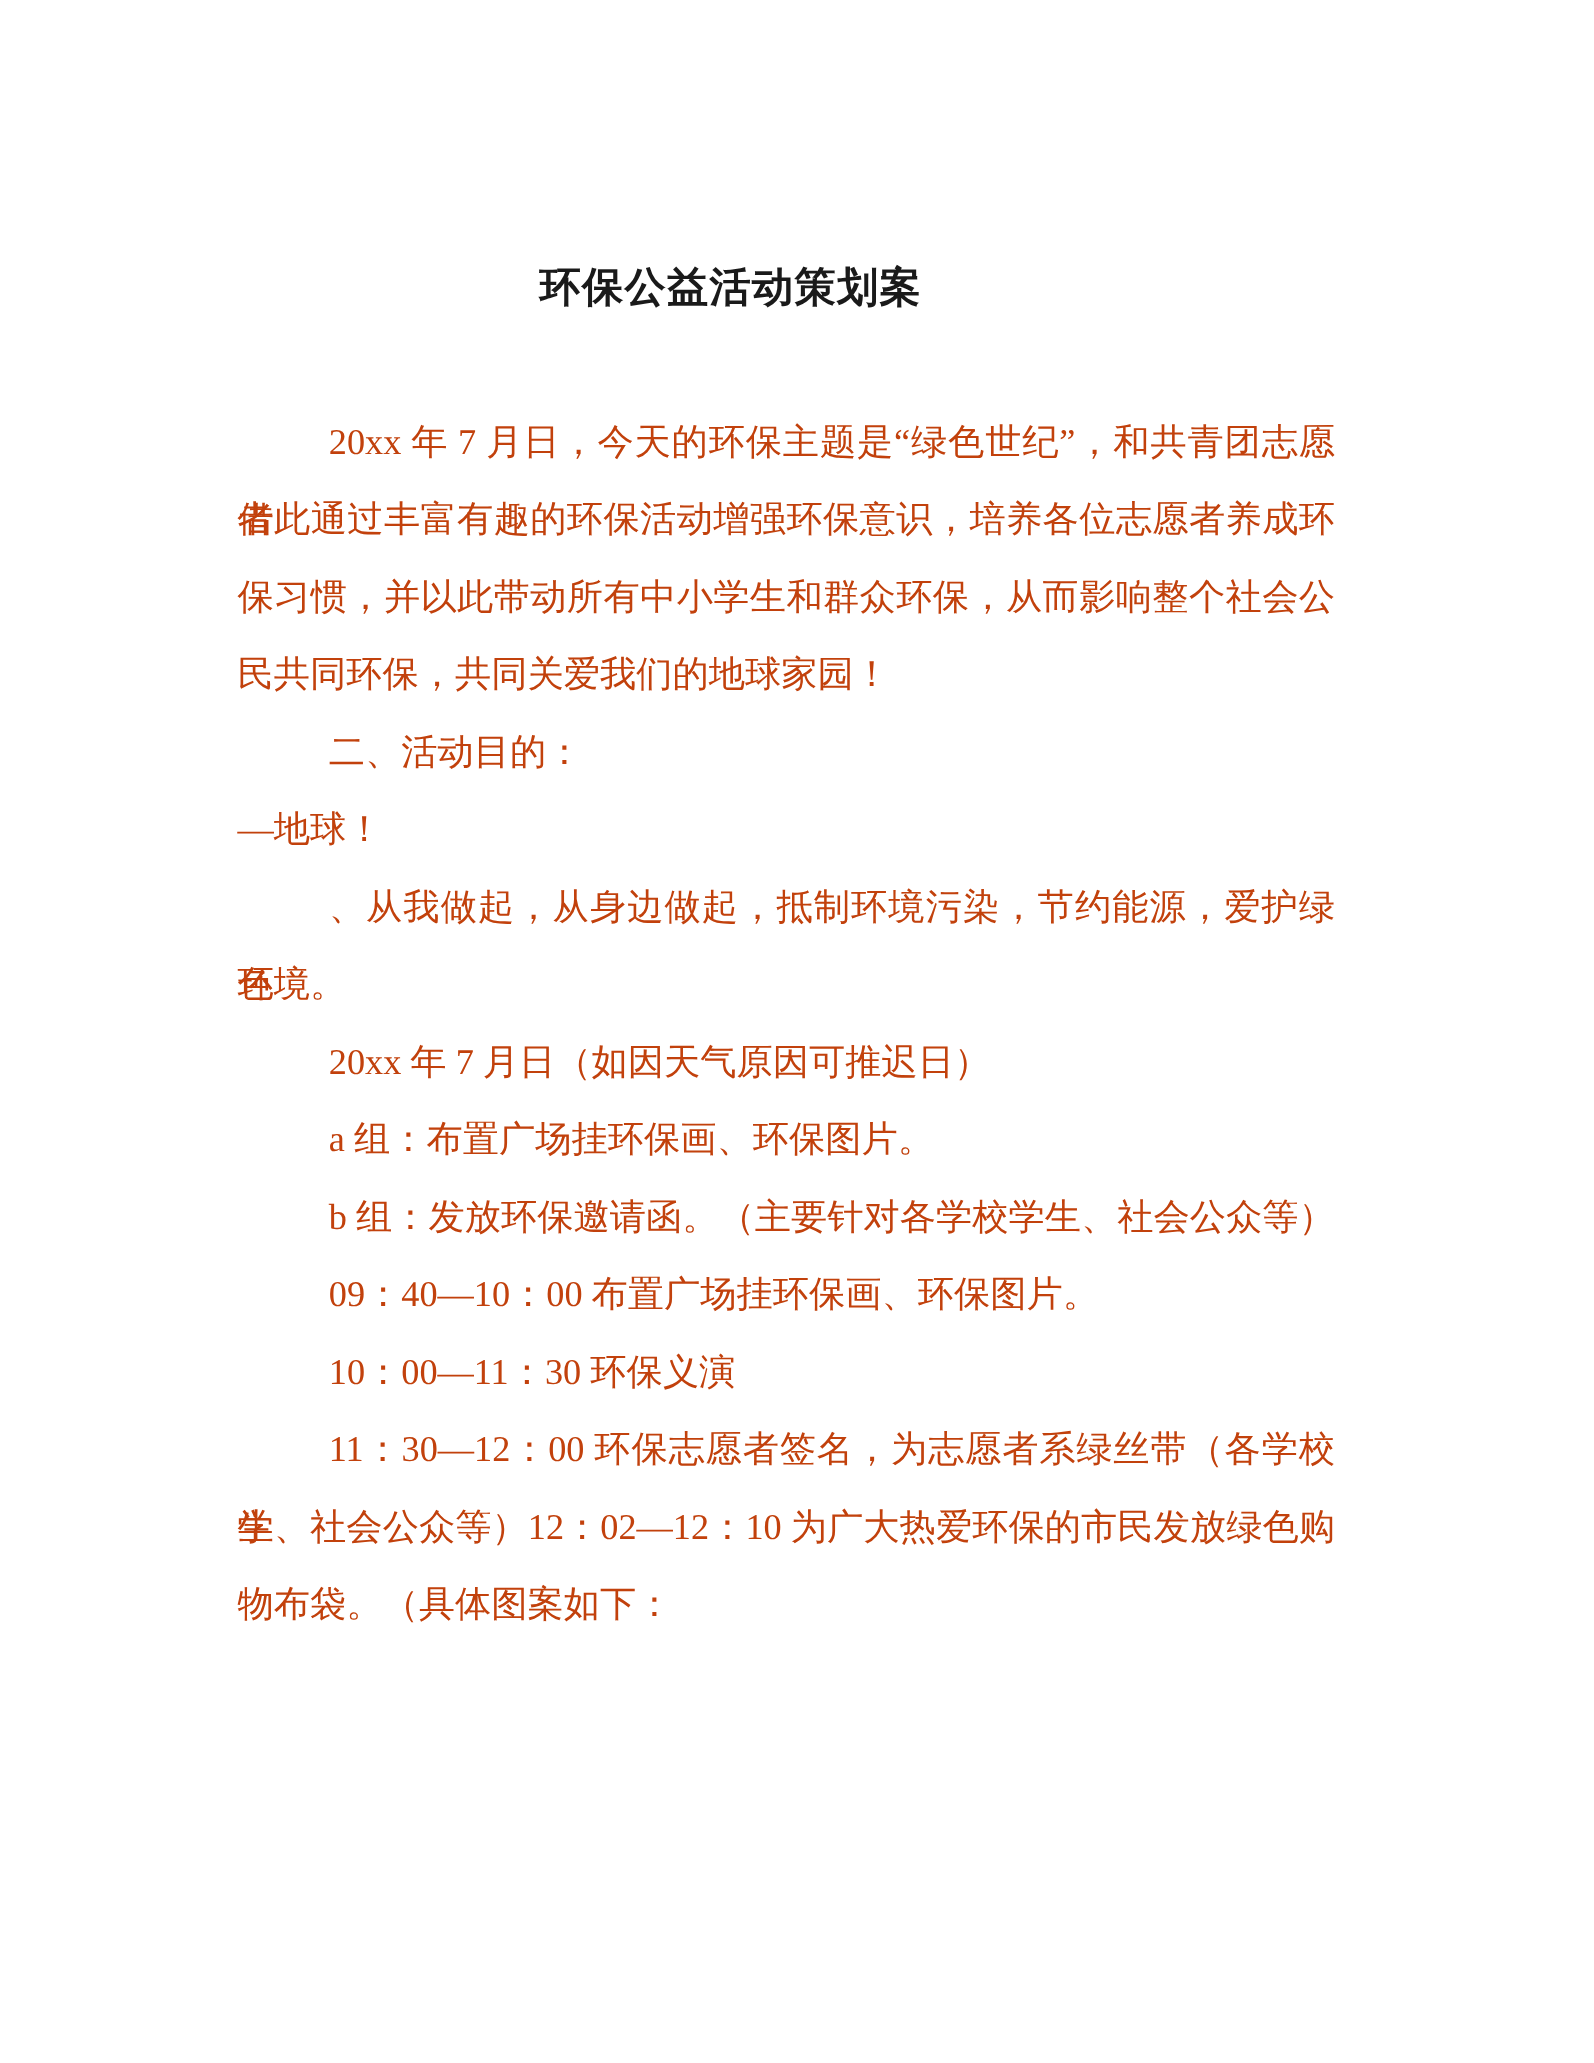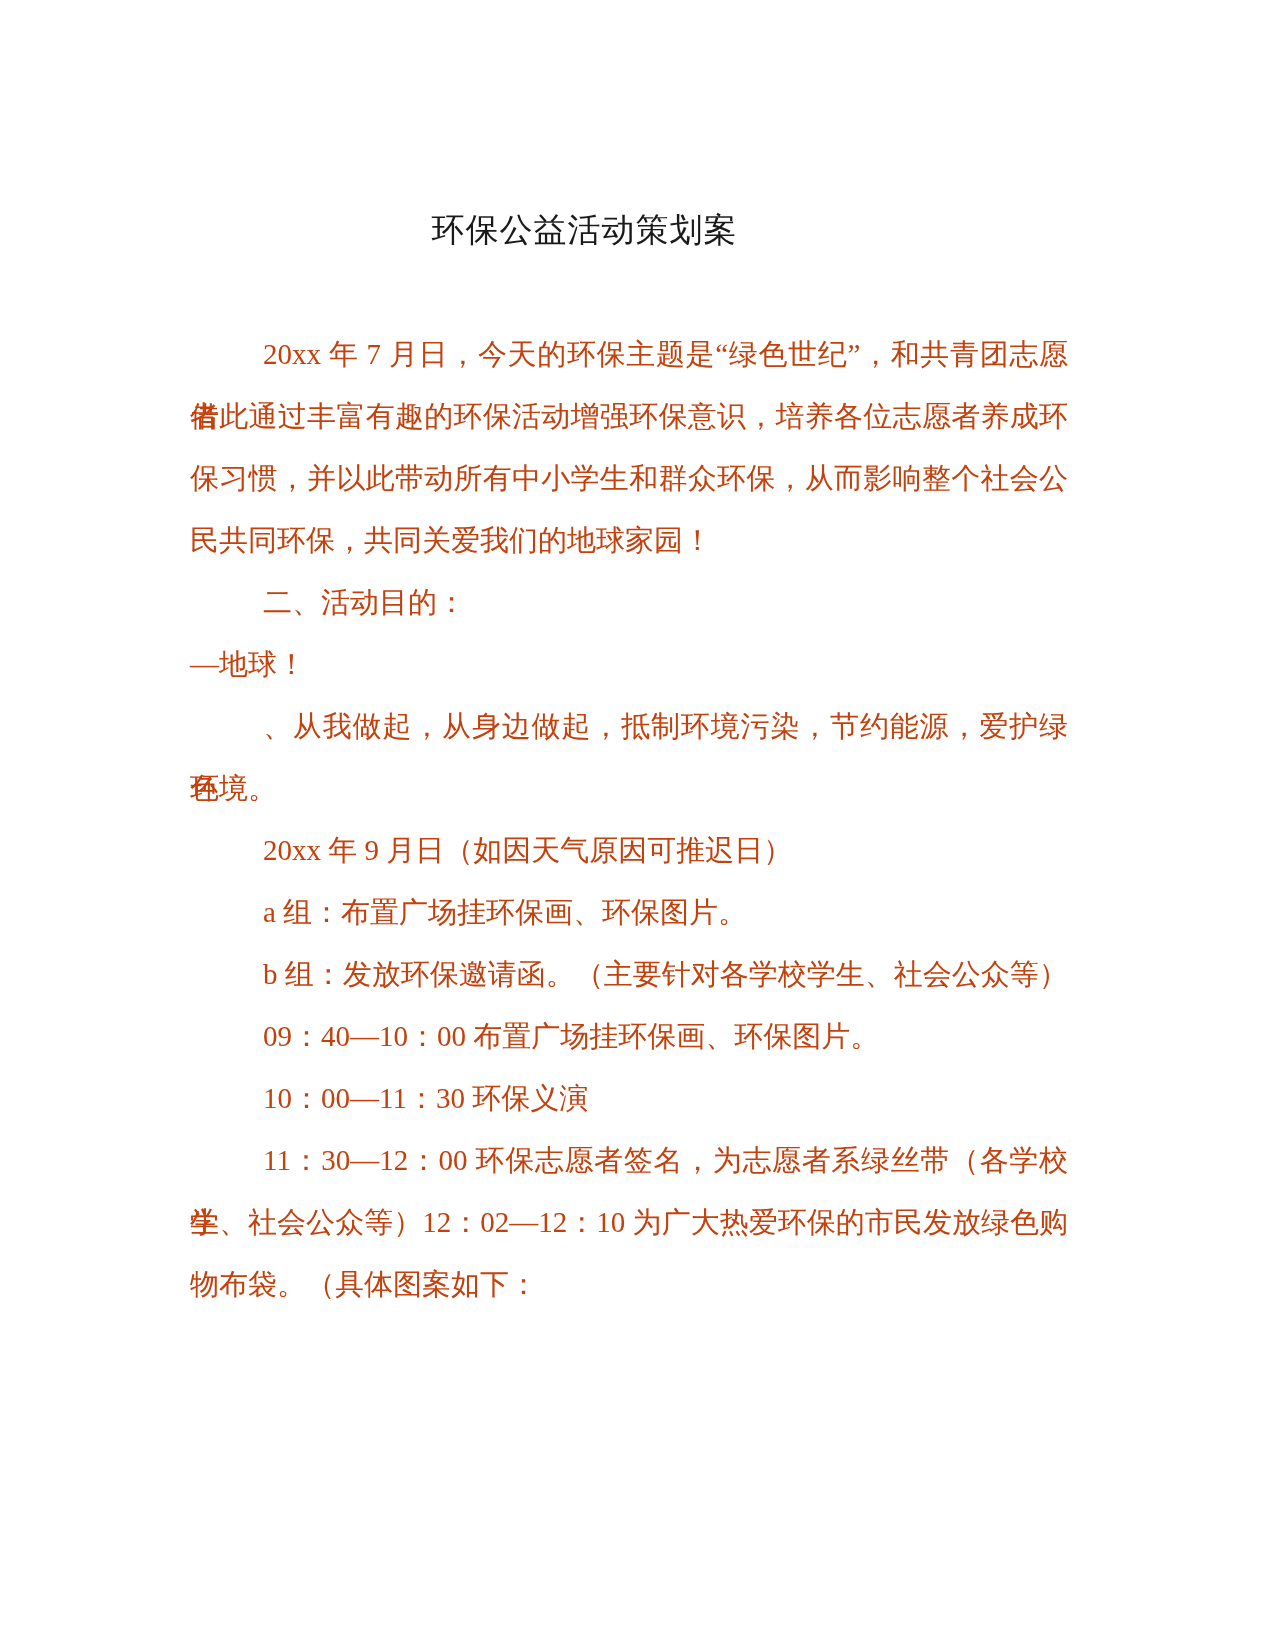--- a/index.html
+++ b/index.html
@@ -15,21 +15,21 @@
     overflow: hidden;
     font-family: "Liberation Serif", "DejaVu Serif", serif;
     color: #1a1a1a;
   }
   .doc-title {
     margin: 0;
     padding-top: 206px;
     width: 1169px;
     text-align: center;
     font-family: "DejaVu Sans", "Liberation Sans", sans-serif;
-    font-weight: 400;
+    font-weight: 700;
     font-size: 33px;
     line-height: 47px;
     letter-spacing: 1px;
     color: #1a1a1a;
   }
   .doc-body {
     margin-top: 70px;
     margin-left: 190px;
     width: 878px;
   }
@@ -58,21 +58,21 @@
   <h1 class="doc-title">环保公益活动策划案</h1>
   <div class="doc-body" id="doc-body">
       <div class="doc-line indent justify">20xx 年 7 月日，今天的环保主题是“绿色世纪”，和共青团志愿者</div>
       <div class="doc-line justify">借此通过丰富有趣的环保活动增强环保意识，培养各位志愿者养成环</div>
       <div class="doc-line justify">保习惯，并以此带动所有中小学生和群众环保，从而影响整个社会公</div>
       <div class="doc-line">民共同环保，共同关爱我们的地球家园！</div>
       <div class="doc-line indent">二、活动目的：</div>
       <div class="doc-line">—地球！</div>
       <div class="doc-line indent justify">、从我做起，从身边做起，抵制环境污染，节约能源，爱护绿色</div>
       <div class="doc-line">环境。</div>
-      <div class="doc-line indent">20xx 年 9 月日（如因天气原因可推迟日）</div>
+      <div class="doc-line indent">20xx 年 7 月日（如因天气原因可推迟日）</div>
       <div class="doc-line indent">a 组：布置广场挂环保画、环保图片。</div>
       <div class="doc-line indent">b 组：发放环保邀请函。（主要针对各学校学生、社会公众等）</div>
       <div class="doc-line indent">09：40—10：00 布置广场挂环保画、环保图片。</div>
       <div class="doc-line indent">10：00—11：30 环保义演</div>
       <div class="doc-line indent justify">11：30—12：00 环保志愿者签名，为志愿者系绿丝带（各学校学</div>
       <div class="doc-line justify">生、社会公众等）12：02—12：10 为广大热爱环保的市民发放绿色购</div>
       <div class="doc-line">物布袋。（具体图案如下：</div>
     </div>
 </div>
 

